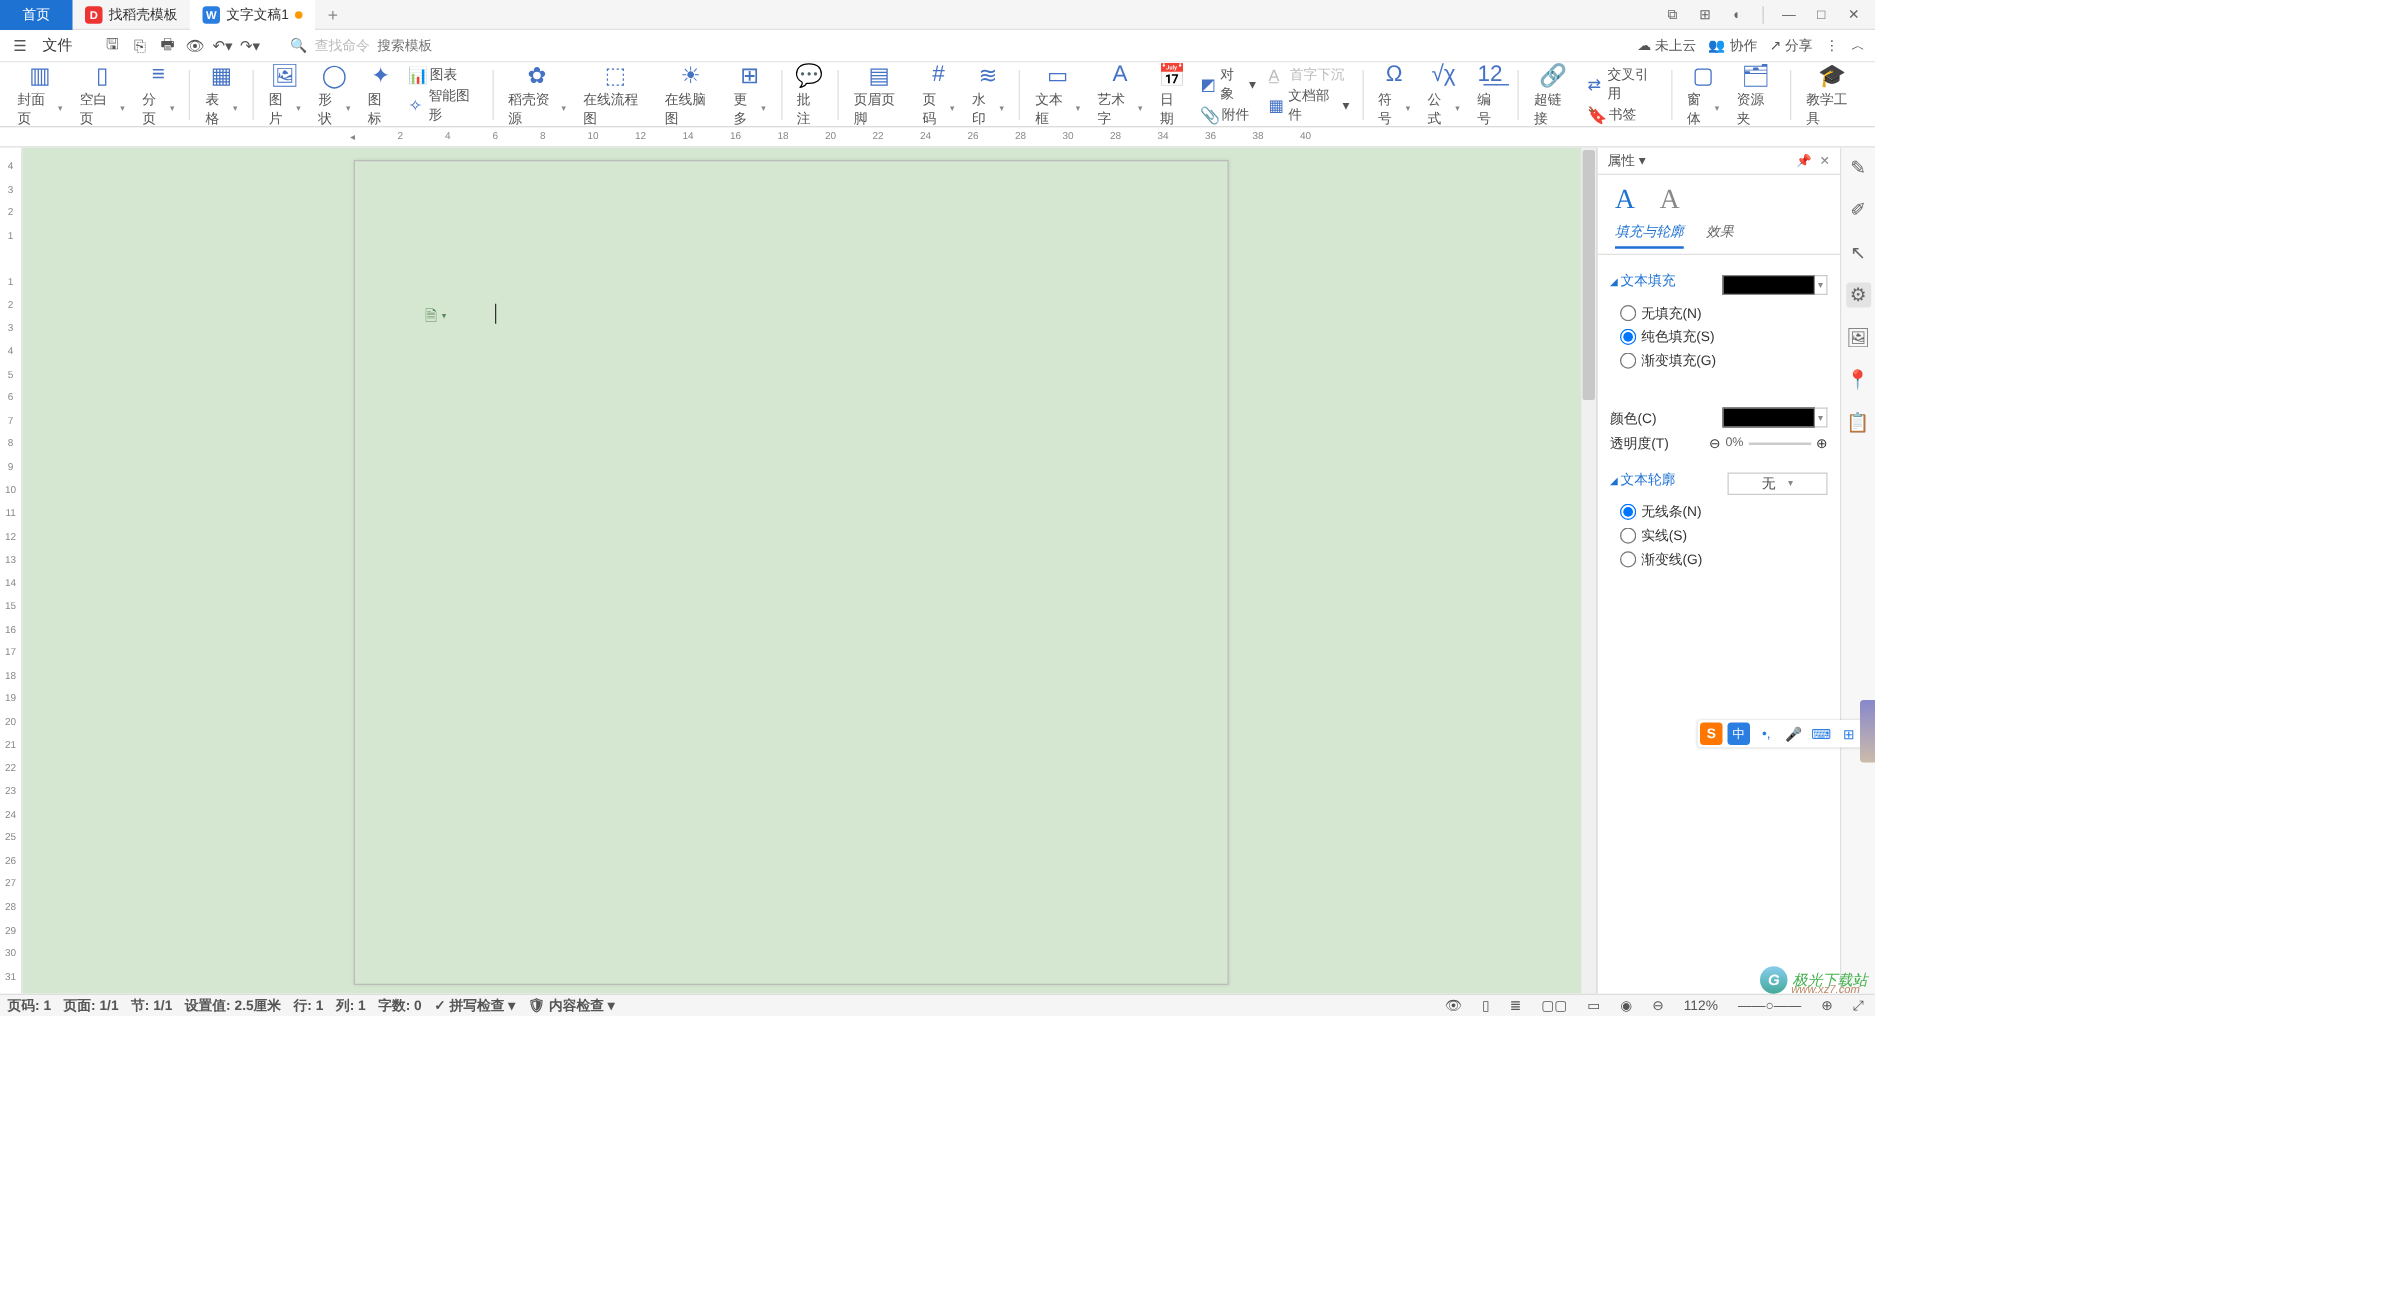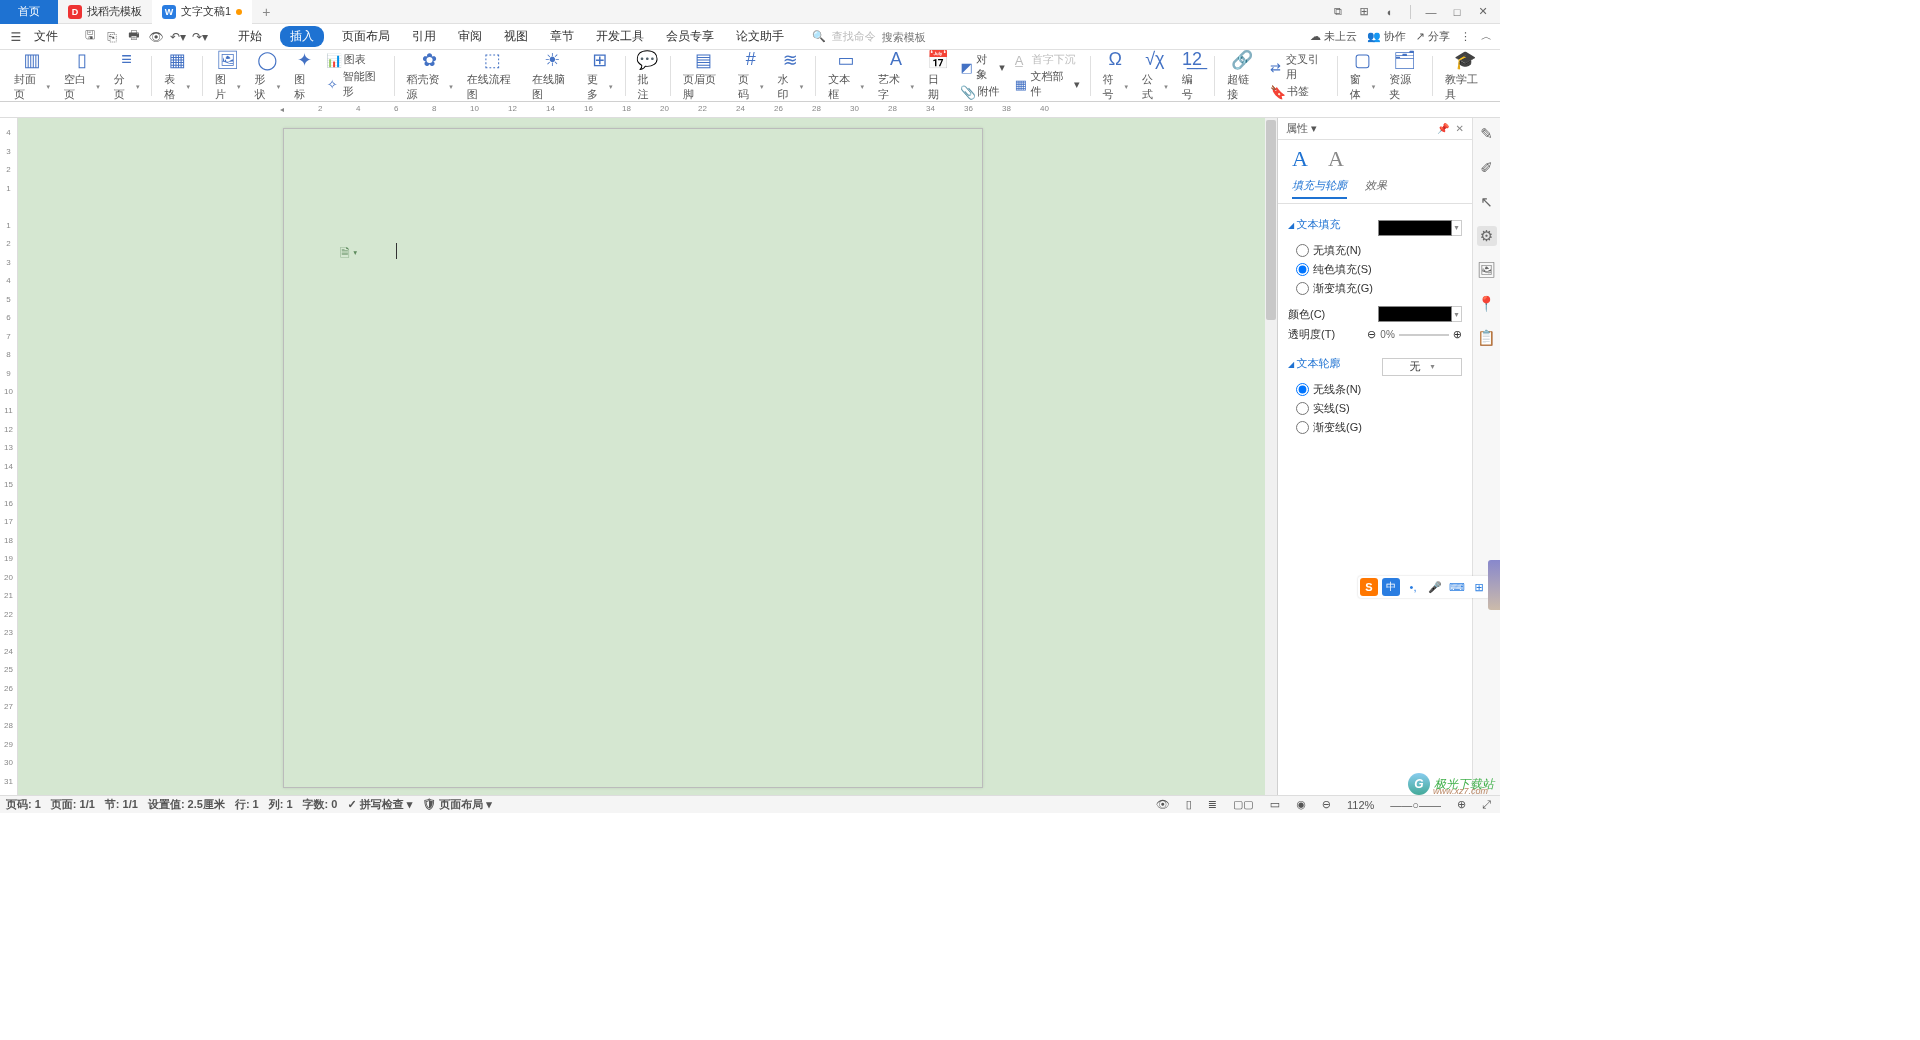--- a/index.html
+++ b/index.html
@@ -143,32 +143,20 @@
 <div class="quickbar">
   <span class="qbtn">☰</span>
   <span class="menu-label">文件</span>
   <span style="width:8px"></span>
   <span class="qbtn">🖫</span>
   <span class="qbtn">⎘</span>
   <span class="qbtn">🖶</span>
   <span class="qbtn">👁</span>
   <span class="qbtn">↶▾</span>
   <span class="qbtn">↷▾</span>
-  <div class="menu-tabs">
-    <span class="menu-tab">开始</span>
-    <span class="menu-tab active">插入</span>
-    <span class="menu-tab">页面布局</span>
-    <span class="menu-tab">引用</span>
-    <span class="menu-tab">审阅</span>
-    <span class="menu-tab">视图</span>
-    <span class="menu-tab">章节</span>
-    <span class="menu-tab">开发工具</span>
-    <span class="menu-tab">会员专享</span>
-    <span class="menu-tab">论文助手</span>
-  </div>
   <div class="search-box">
     <span>🔍</span>
     <span style="color:#bbb">查找命令</span>
     <input placeholder="搜索模板" style="">
   </div>
   <div class="qbar-right">
     <span class="item">
         <span>☁</span>
         <span>未上云</span>
       </span>
@@ -438,21 +426,21 @@
             <span>无填充(N)</span>
           </label>
         <label class="sp-radio">
             <input type="radio" name="fill" checked="" style="">
             <span>纯色填充(S)</span>
           </label>
         <label class="sp-radio">
             <input type="radio" name="fill" style="">
             <span>渐变填充(G)</span>
           </label>
-        <div class="sp-row" style="margin-top:10px; justify-content:space-between">
+        <div class="sp-row" style="margin-top:30px; justify-content:space-between">
           <span>颜色(C)</span>
           <span style="display:flex">
               <span class="sp-swatch"></span>
               <span class="sp-swatch-dd">▾</span>
             </span>
         </div>
         <div class="sp-row" style="justify-content:space-between">
           <span>透明度(T)</span>
           <span class="sp-slider">
             <span>⊖</span>
@@ -509,21 +497,21 @@
 
 <div class="statusbar">
   <span class="item">页码: 1</span>
   <span class="item">页面: 1/1</span>
   <span class="item">节: 1/1</span>
   <span class="item">设置值: 2.5厘米</span>
   <span class="item">行: 1</span>
   <span class="item">列: 1</span>
   <span class="item">字数: 0</span>
   <span class="item"><span>✓</span><span>拼写检查</span> ▾</span>
-  <span class="item"><span>🛡</span><span>页面布局</span> ▾</span>
+  <span class="item"><span>🛡</span><span>内容检查</span> ▾</span>
   <span class="spacer"></span>
   <span class="vbtn">👁</span>
   <span class="vbtn">▯</span>
   <span class="vbtn">≣</span>
   <span class="vbtn">▢▢</span>
   <span class="vbtn">▭</span>
   <span class="vbtn">◉</span>
   <span class="vbtn">⊖</span>
   <span class="vbtn">112%</span>
   <span class="vbtn">——○——</span>

